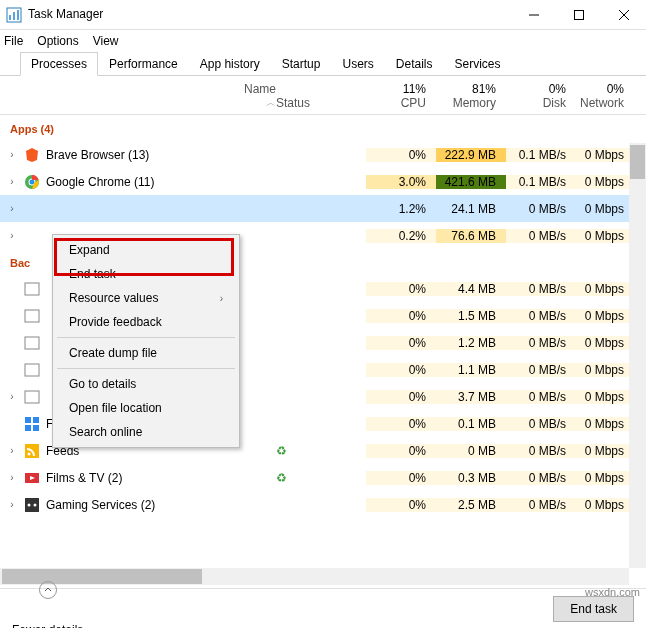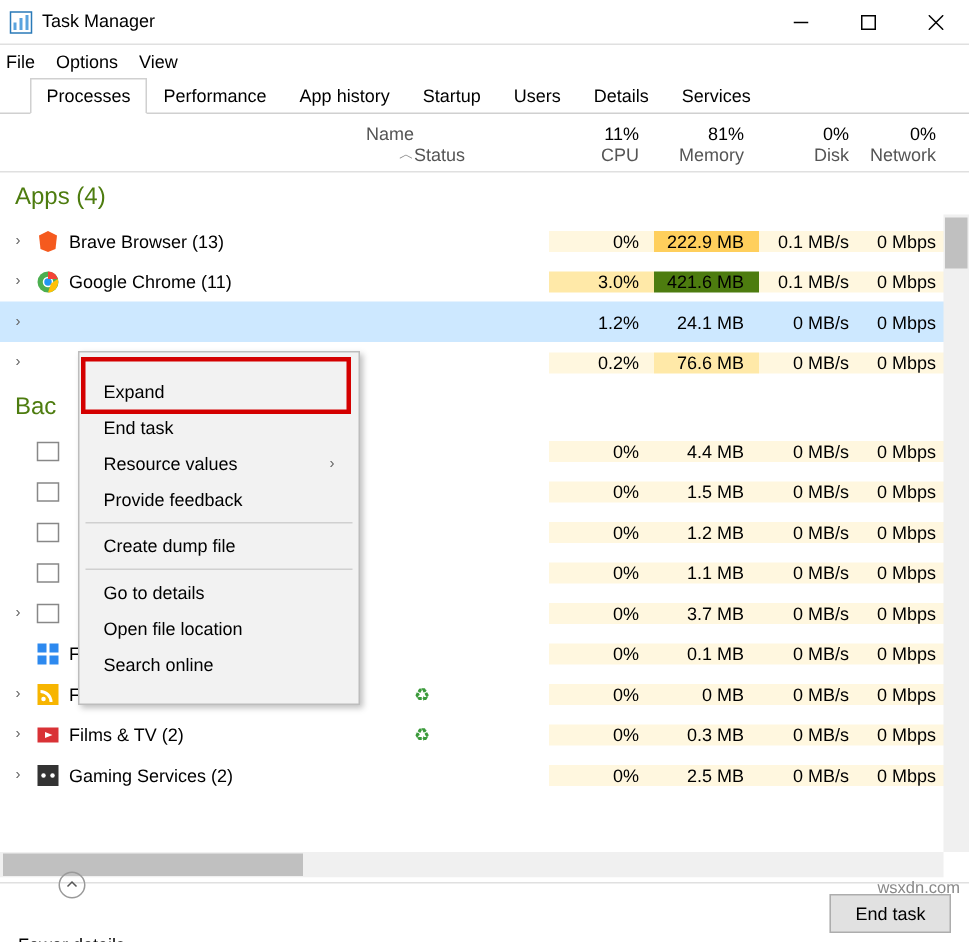--- a/index.html
+++ b/index.html
@@ -49,21 +49,21 @@
     border-bottom: 1px solid #e0e0e0;
     background: #fff;
   }
   .col-name { flex: 1 1 auto; padding-left: 10px; color: #555; }
   .col-status { width: 90px; color: #555; }
   .col-num { width: 70px; text-align: right; padding-right: 10px; }
   .col-head-num { display: flex; flex-direction: column; align-items: flex-end; }
   .col-head-pct { font-size: 12px; }
   .col-head-lbl { color: #555; font-size: 12px; }
   .sort-ind { text-align: center; flex: 1; color: #888; font-size: 10px; }
-  .group-title { padding: 8px 10px 6px 10px; color: #4d7c0f; font-size: 16px; }
+  .group-title { padding: 8px 10px 6px 10px; color: #c2410c; font-size: 11px; font-weight: bold; }
   .row {
     display: flex;
     align-items: center;
     height: 27px;
   }
   .row .cell-name {
     flex: 1 1 auto; display: flex; align-items: center; gap: 6px; padding-left: 6px;
   }
   .expander { width: 12px; text-align: center; color: #666; font-size: 10px; }
   .proc-icon { width: 16px; height: 16px; flex: 0 0 16px; }
@@ -76,21 +76,21 @@
   .row.selected { background: #cde8ff; }
   .row.selected .cell-num { background: transparent !important; }
   .context-menu {
     position: absolute;
     left: 52px;
     top: 234px;
     width: 188px;
     background: #f2f2f2;
     border: 1px solid #bdbdbd;
     box-shadow: 2px 2px 4px rgba(0,0,0,0.25);
-    padding: 14px 2px;
+    padding: 3px 2px;
     z-index: 100;
   }
   .menu-item {
     padding: 5px 14px;
     display: flex;
     justify-content: space-between;
     align-items: center;
     font-size: 12px;
     background: #f2f2f2;
   }

